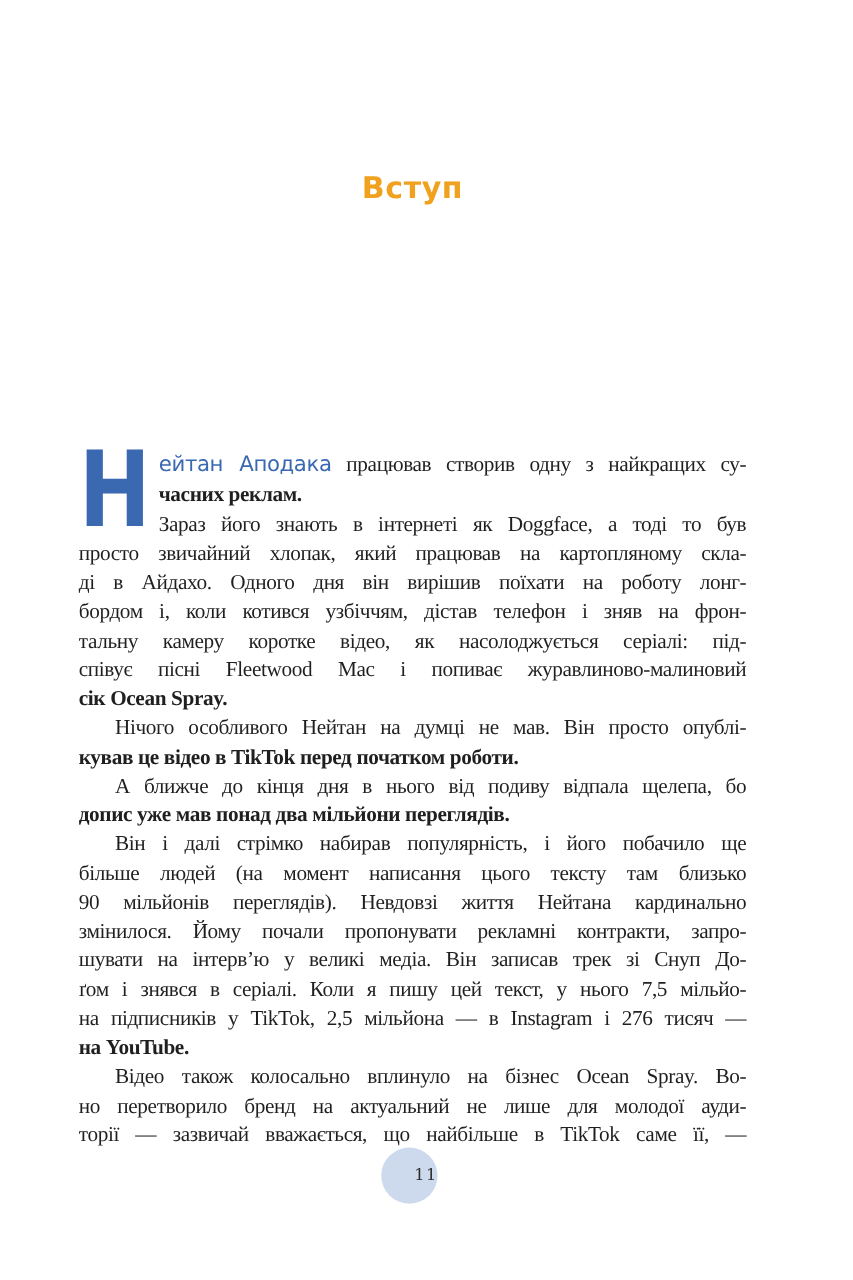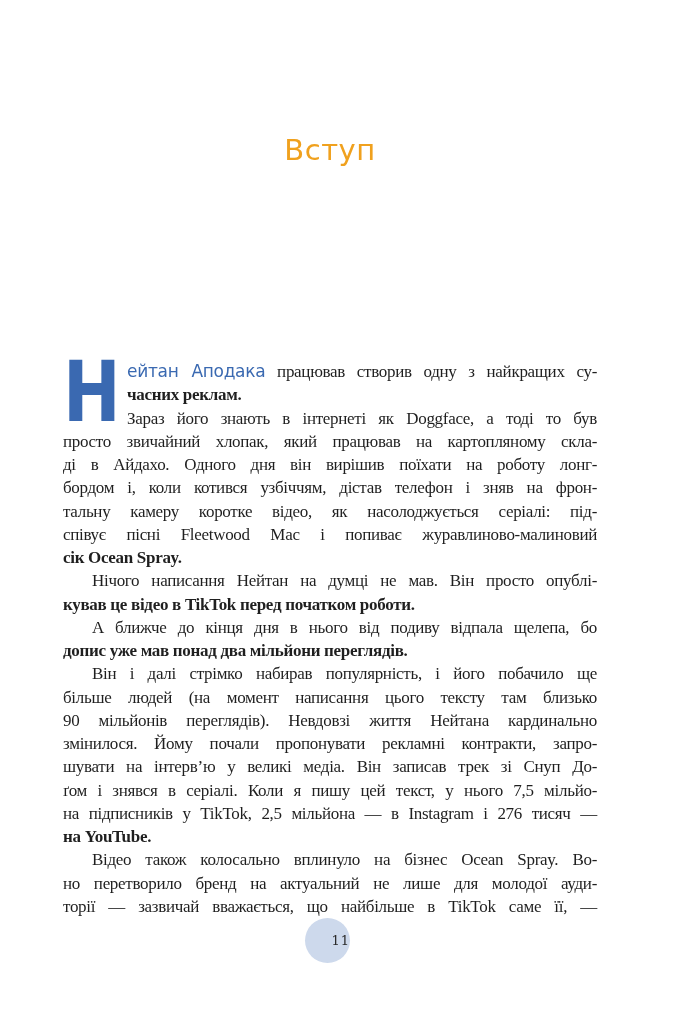--- a/index.html
+++ b/index.html
@@ -13,22 +13,22 @@
     font-family: "Liberation Serif", serif;
     color: #1f1f1f;
   }
   .chapter-title {
     position: absolute;
     left: 63px;
     top: 132px;
     width: 534px;
     text-align: center;
     font-family: "DejaVu Sans", sans-serif;
-    font-weight: normal;
-    font-size: 29px;
+    font-weight: bold;
+    font-size: 24px;
     line-height: 36px;
     letter-spacing: 0.5px;
     color: #f0a11e;
   }
   .text-block {
     position: absolute;
     left: 63px;
     top: 360px;
     width: 534px;
     font-size: 17px;
@@ -100,21 +100,21 @@
     <div class="line"><span class="lead-name" style="color: rgb(58, 105, 177);">ейтан Аподака</span><span> працював створив одну з найкращих су-</span></div>
     <div id="lines-container">
         <div class="line end">часних реклам.</div>
         <div class="line">Зараз його знають в інтернеті як Doggface, а тоді то був</div>
         <div class="line">просто звичайний хлопак, який працював на картопляному скла-</div>
         <div class="line">ді в Айдахо. Одного дня він вирішив поїхати на роботу лонг-</div>
         <div class="line">бордом і, коли котився узбіччям, дістав телефон і зняв на фрон-</div>
         <div class="line">тальну камеру коротке відео, як насолоджується серіалі: під-</div>
         <div class="line">співує пісні Fleetwood Mac і попиває журавлиново-малиновий</div>
         <div class="line end">сік Ocean Spray.</div>
-        <div class="line indent">Нічого написання Нейтан на думці не мав. Він просто опублі-</div>
+        <div class="line indent">Нічого особливого Нейтан на думці не мав. Він просто опублі-</div>
         <div class="line end">кував це відео в TikTok перед початком роботи.</div>
         <div class="line indent">А ближче до кінця дня в нього від подиву відпала щелепа, бо</div>
         <div class="line end">допис уже мав понад два мільйони переглядів.</div>
         <div class="line indent">Він і далі стрімко набирав популярність, і його побачило ще</div>
         <div class="line">більше людей (на момент написання цього тексту там близько</div>
         <div class="line">90 мільйонів переглядів). Невдовзі життя Нейтана кардинально</div>
         <div class="line">змінилося. Йому почали пропонувати рекламні контракти, запро-</div>
         <div class="line">шувати на інтерв’ю у великі медіа. Він записав трек зі Снуп До-</div>
         <div class="line">ґом і знявся в серіалі. Коли я пишу цей текст, у нього 7,5 мільйо-</div>
         <div class="line">на підписників у TikTok, 2,5 мільйона — в Instagram і 276 тисяч —</div>

